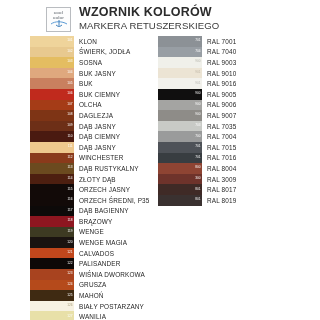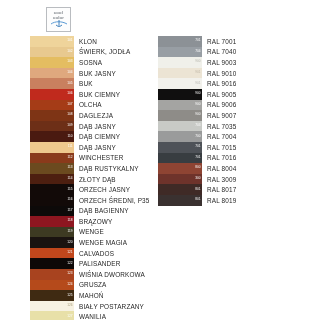--- a/index.html
+++ b/index.html
@@ -125,20 +125,24 @@
   <div class="logo-box">
     <div class="logo-word">
       <span>cool</span><br>
       <span>color</span>
     </div>
     <svg class="logo-swoosh" viewBox="0 0 18 8">
       <path d="M1 5 C5 2, 12 2, 17 5" stroke="#5b9bd5" stroke-width="1" fill="none"></path>
       <path d="M9 1 L9 7 M6 6 L9 8 L12 6" stroke="#2e75b6" stroke-width=".9" fill="none"></path>
     </svg>
   </div>
+  <div class="title-block">
+    <div class="title-main">WZORNIK KOLORÓW</div>
+    <div class="title-sub">MARKERA RETUSZERSKIEGO</div>
+  </div>
 </div>
 
 <div class="columns">
   <div class="col col-left" id="col-left">
       <div class="row">
         <div class="swatch" style="background: rgb(239, 212, 155);">
           <span class="code" style="color: rgb(255, 255, 255);">101</span>
         </div>
         <span class="row-label">KLON</span>
       </div>

